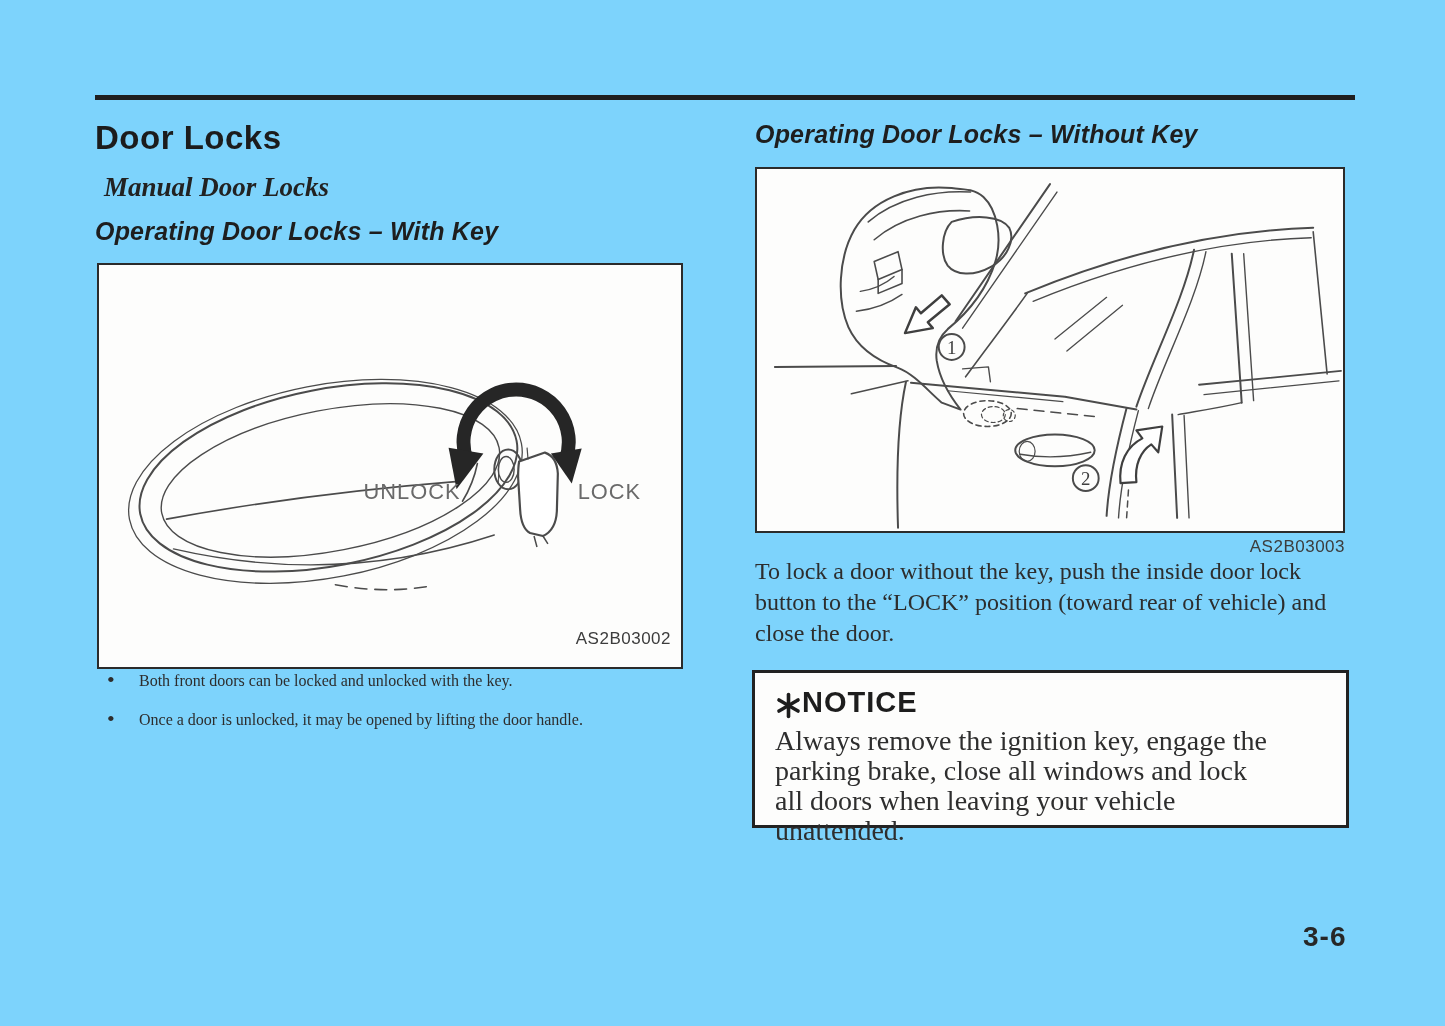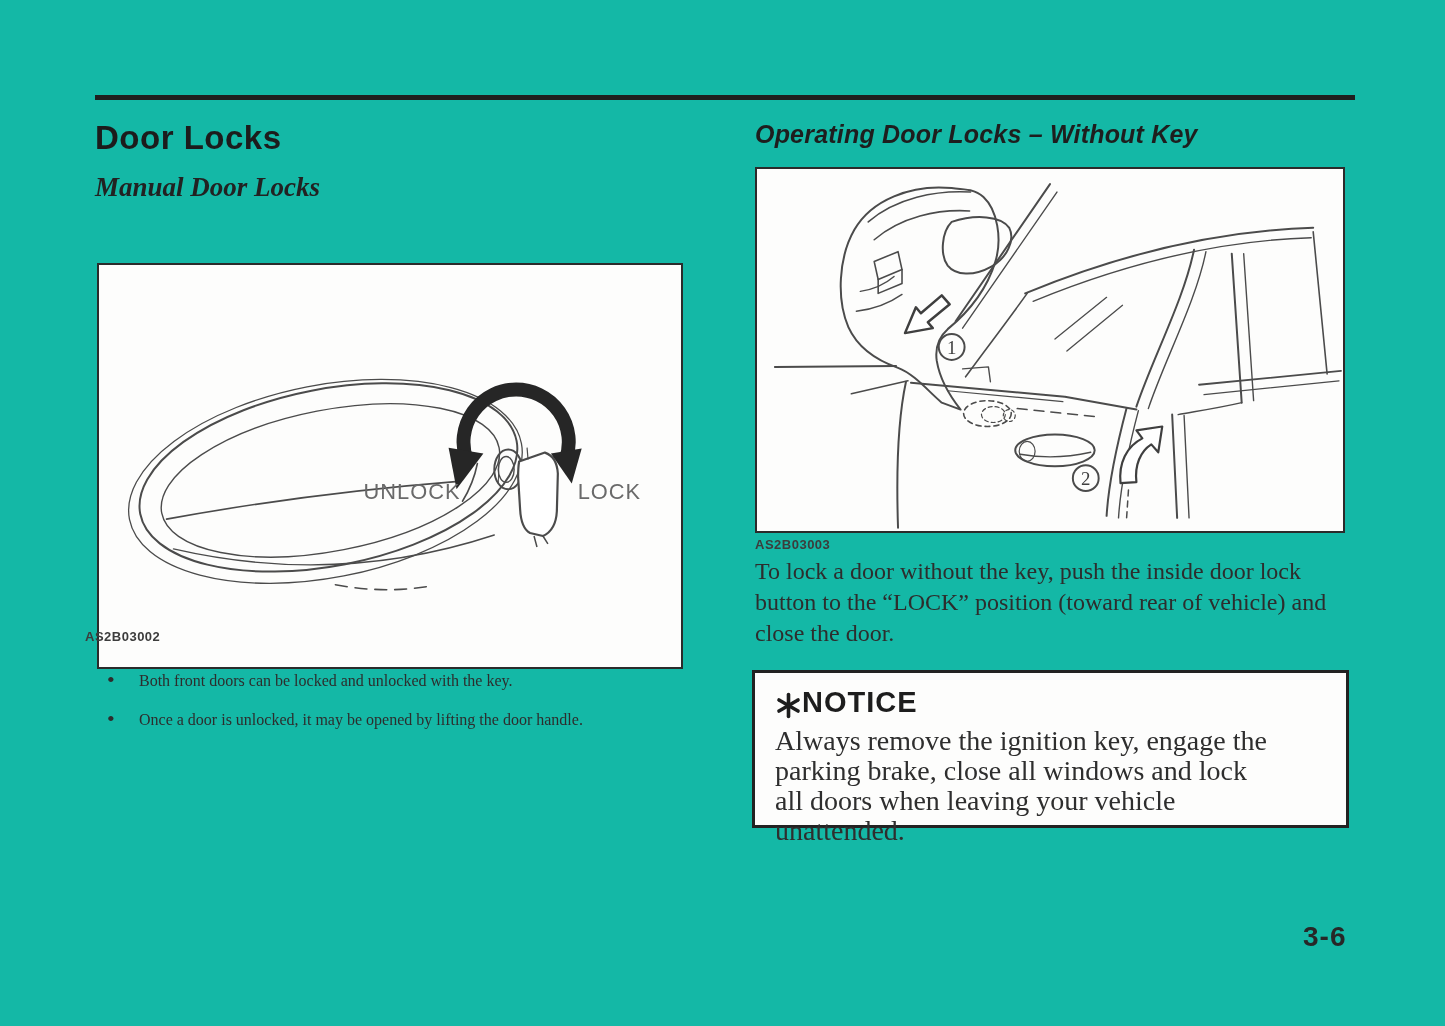--- a/index.html
+++ b/index.html
@@ -1,59 +1,59 @@
 <!DOCTYPE html>
 <html><head>
 <meta charset="utf-8">
 <style>
   * { margin:0; padding:0; box-sizing:border-box; }
   html,body { background:#e8e8e6; }
   .page {
     position:relative;
     width:1445px; height:1026px;
-    background:#14b8a6;
+    background:#7dd3fc;
     font-family:"Liberation Serif", serif;
     color:#2e2e2e;
     overflow:hidden;
   }
   .top-rule {
     position:absolute; left:95px; top:95px;
     width:1260px; height:5px; background:#1f1f1f;
   }
   
   .section-title {
     position:absolute; left:95px; top:119px;
     font-family:"Liberation Sans", sans-serif;
     font-size:33px; font-weight:bold; color:#1c1c1c;
     letter-spacing:0.5px;
   }
   .subsection-title {
-    position:absolute; left:95px; top:172px;
+    position:absolute; left:104px; top:172px;
     font-family:"Liberation Serif", serif;
     font-size:27px; font-weight:bold; font-style:italic; color:#222;
   }
   .sub-heading {
     font-family:"Liberation Sans", sans-serif;
     font-size:25px; font-weight:bold; font-style:italic; color:#1e1e1e;
     letter-spacing:0.2px;
   }
   .sub-heading.left  { position:absolute; left:95px;  top:217px; }
   .sub-heading.right { position:absolute; left:755px; top:120px; }
   
   .fig {
     position:absolute; background:#fdfdfc;
     border:2px solid #2b2b2b;
   }
   .fig-left  { left:97px;  top:263px; width:586px; height:406px; }
   .fig-right { left:755px; top:167px; width:590px; height:366px; }
   .fig svg { display:block; width:100%; height:100%; }
   .fig-caption {
-    position:absolute; 
-    font-family:"Liberation Sans", sans-serif;
-    font-size:13px; color:#3c3c3c; letter-spacing:0.5px;font-weight:bold;
+    position:absolute; text-align:right;
+    font-family:"Liberation Sans", sans-serif;
+    font-size:17px; color:#3c3c3c; letter-spacing:0.5px;
   }
   .cap-left  { left:85px;  top:629px; width:586px; }
   .cap-right { left:755px; top:537px; width:590px; }
   
   .bullets {
     position:absolute; left:95px; top:663px; width:620px;
     list-style:none;
   }
   .bullets li {
     position:relative; padding-left:44px;
@@ -105,20 +105,21 @@
 </style>
 </head>
 <body>
 
 <div class="page">
 
   <div class="top-rule"></div>
 
   <h1 class="section-title">Door Locks</h1>
   <h2 class="subsection-title">Manual Door Locks</h2>
+  <h3 class="sub-heading left">Operating Door Locks – With Key</h3>
 
   <figure class="fig fig-left">
     <svg viewBox="0 0 586 357">
       <g fill="none" stroke="#4b4b4b" stroke-width="2" stroke-linecap="round" stroke-linejoin="round">
         <ellipse cx="228" cy="194" rx="201" ry="97" transform="rotate(-11 228 194)" stroke-width="1.3"></ellipse>
         <ellipse cx="231" cy="190" rx="193" ry="89" transform="rotate(-11 231 190)"></ellipse>
         <ellipse cx="233" cy="193" rx="173" ry="71" transform="rotate(-11 233 193)" stroke-width="1.4"></ellipse>
         <path d="M 68 232 Q 210 206 362 194" stroke-width="1.6"></path>
         <path d="M 75 262 Q 240 300 398 248" stroke-width="1.4"></path>
         <path d="M 238 298 Q 285 307 330 300" stroke-dasharray="12 8" stroke-width="1.6"></path>

